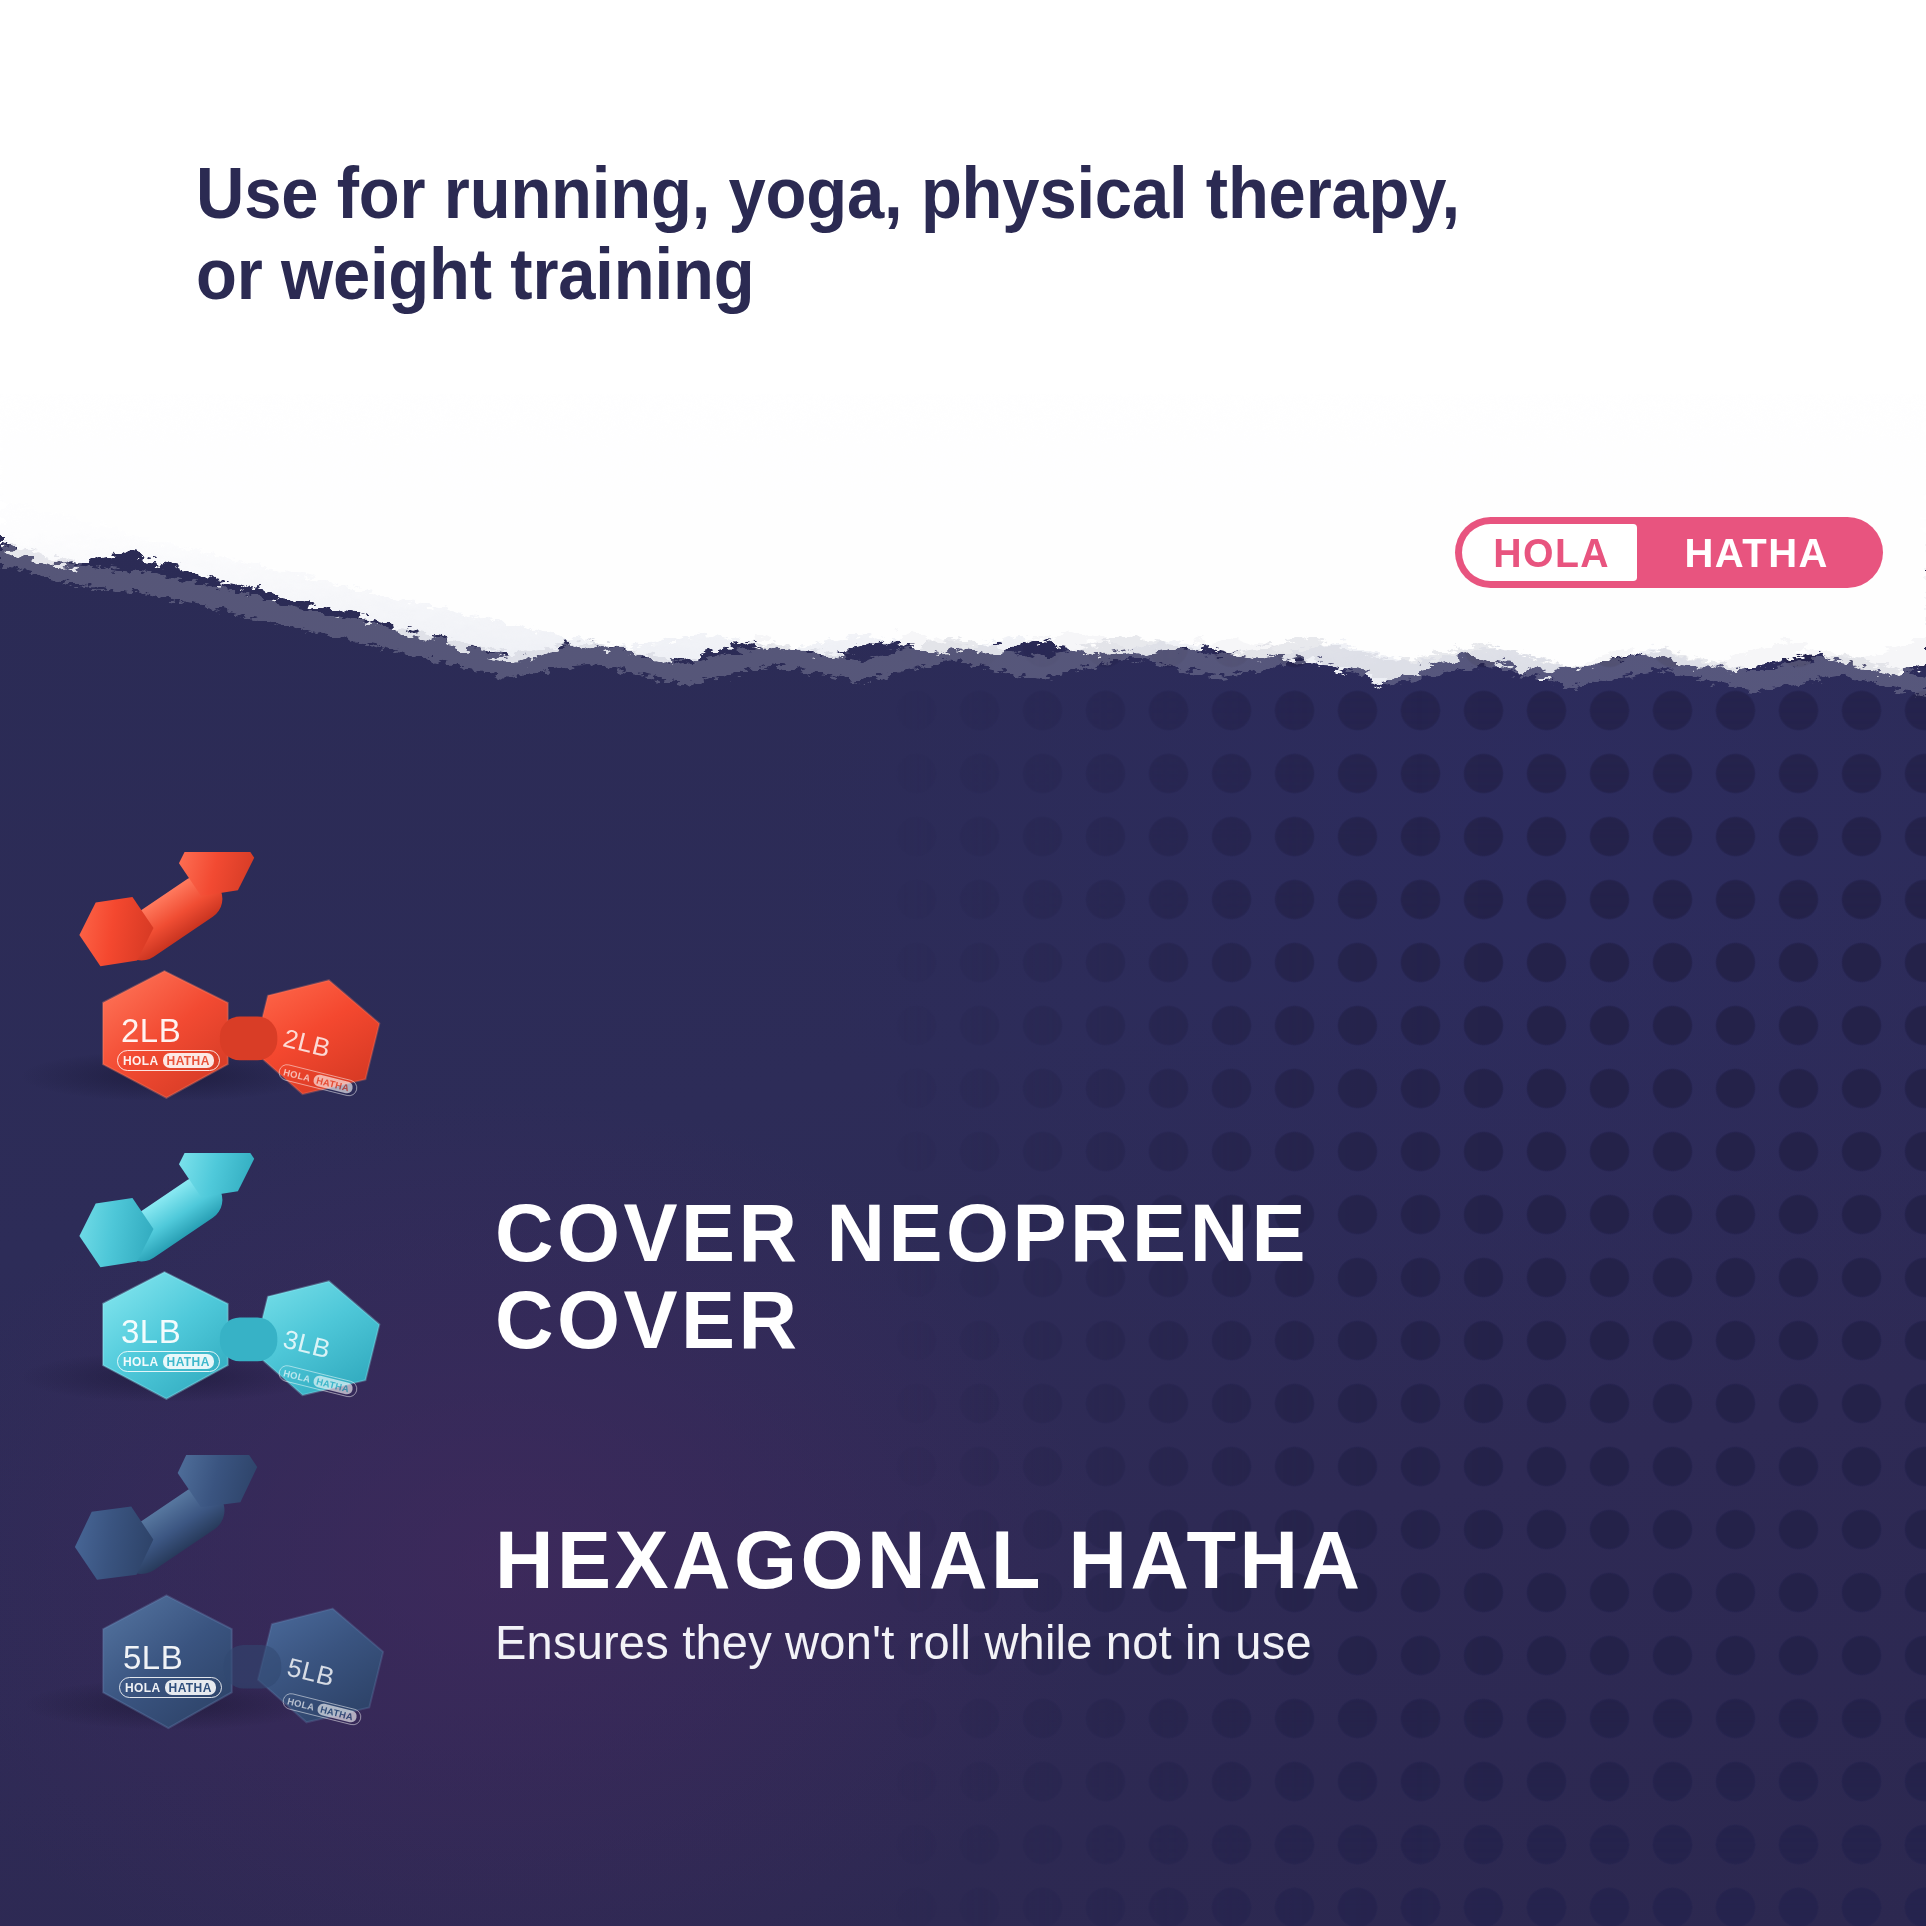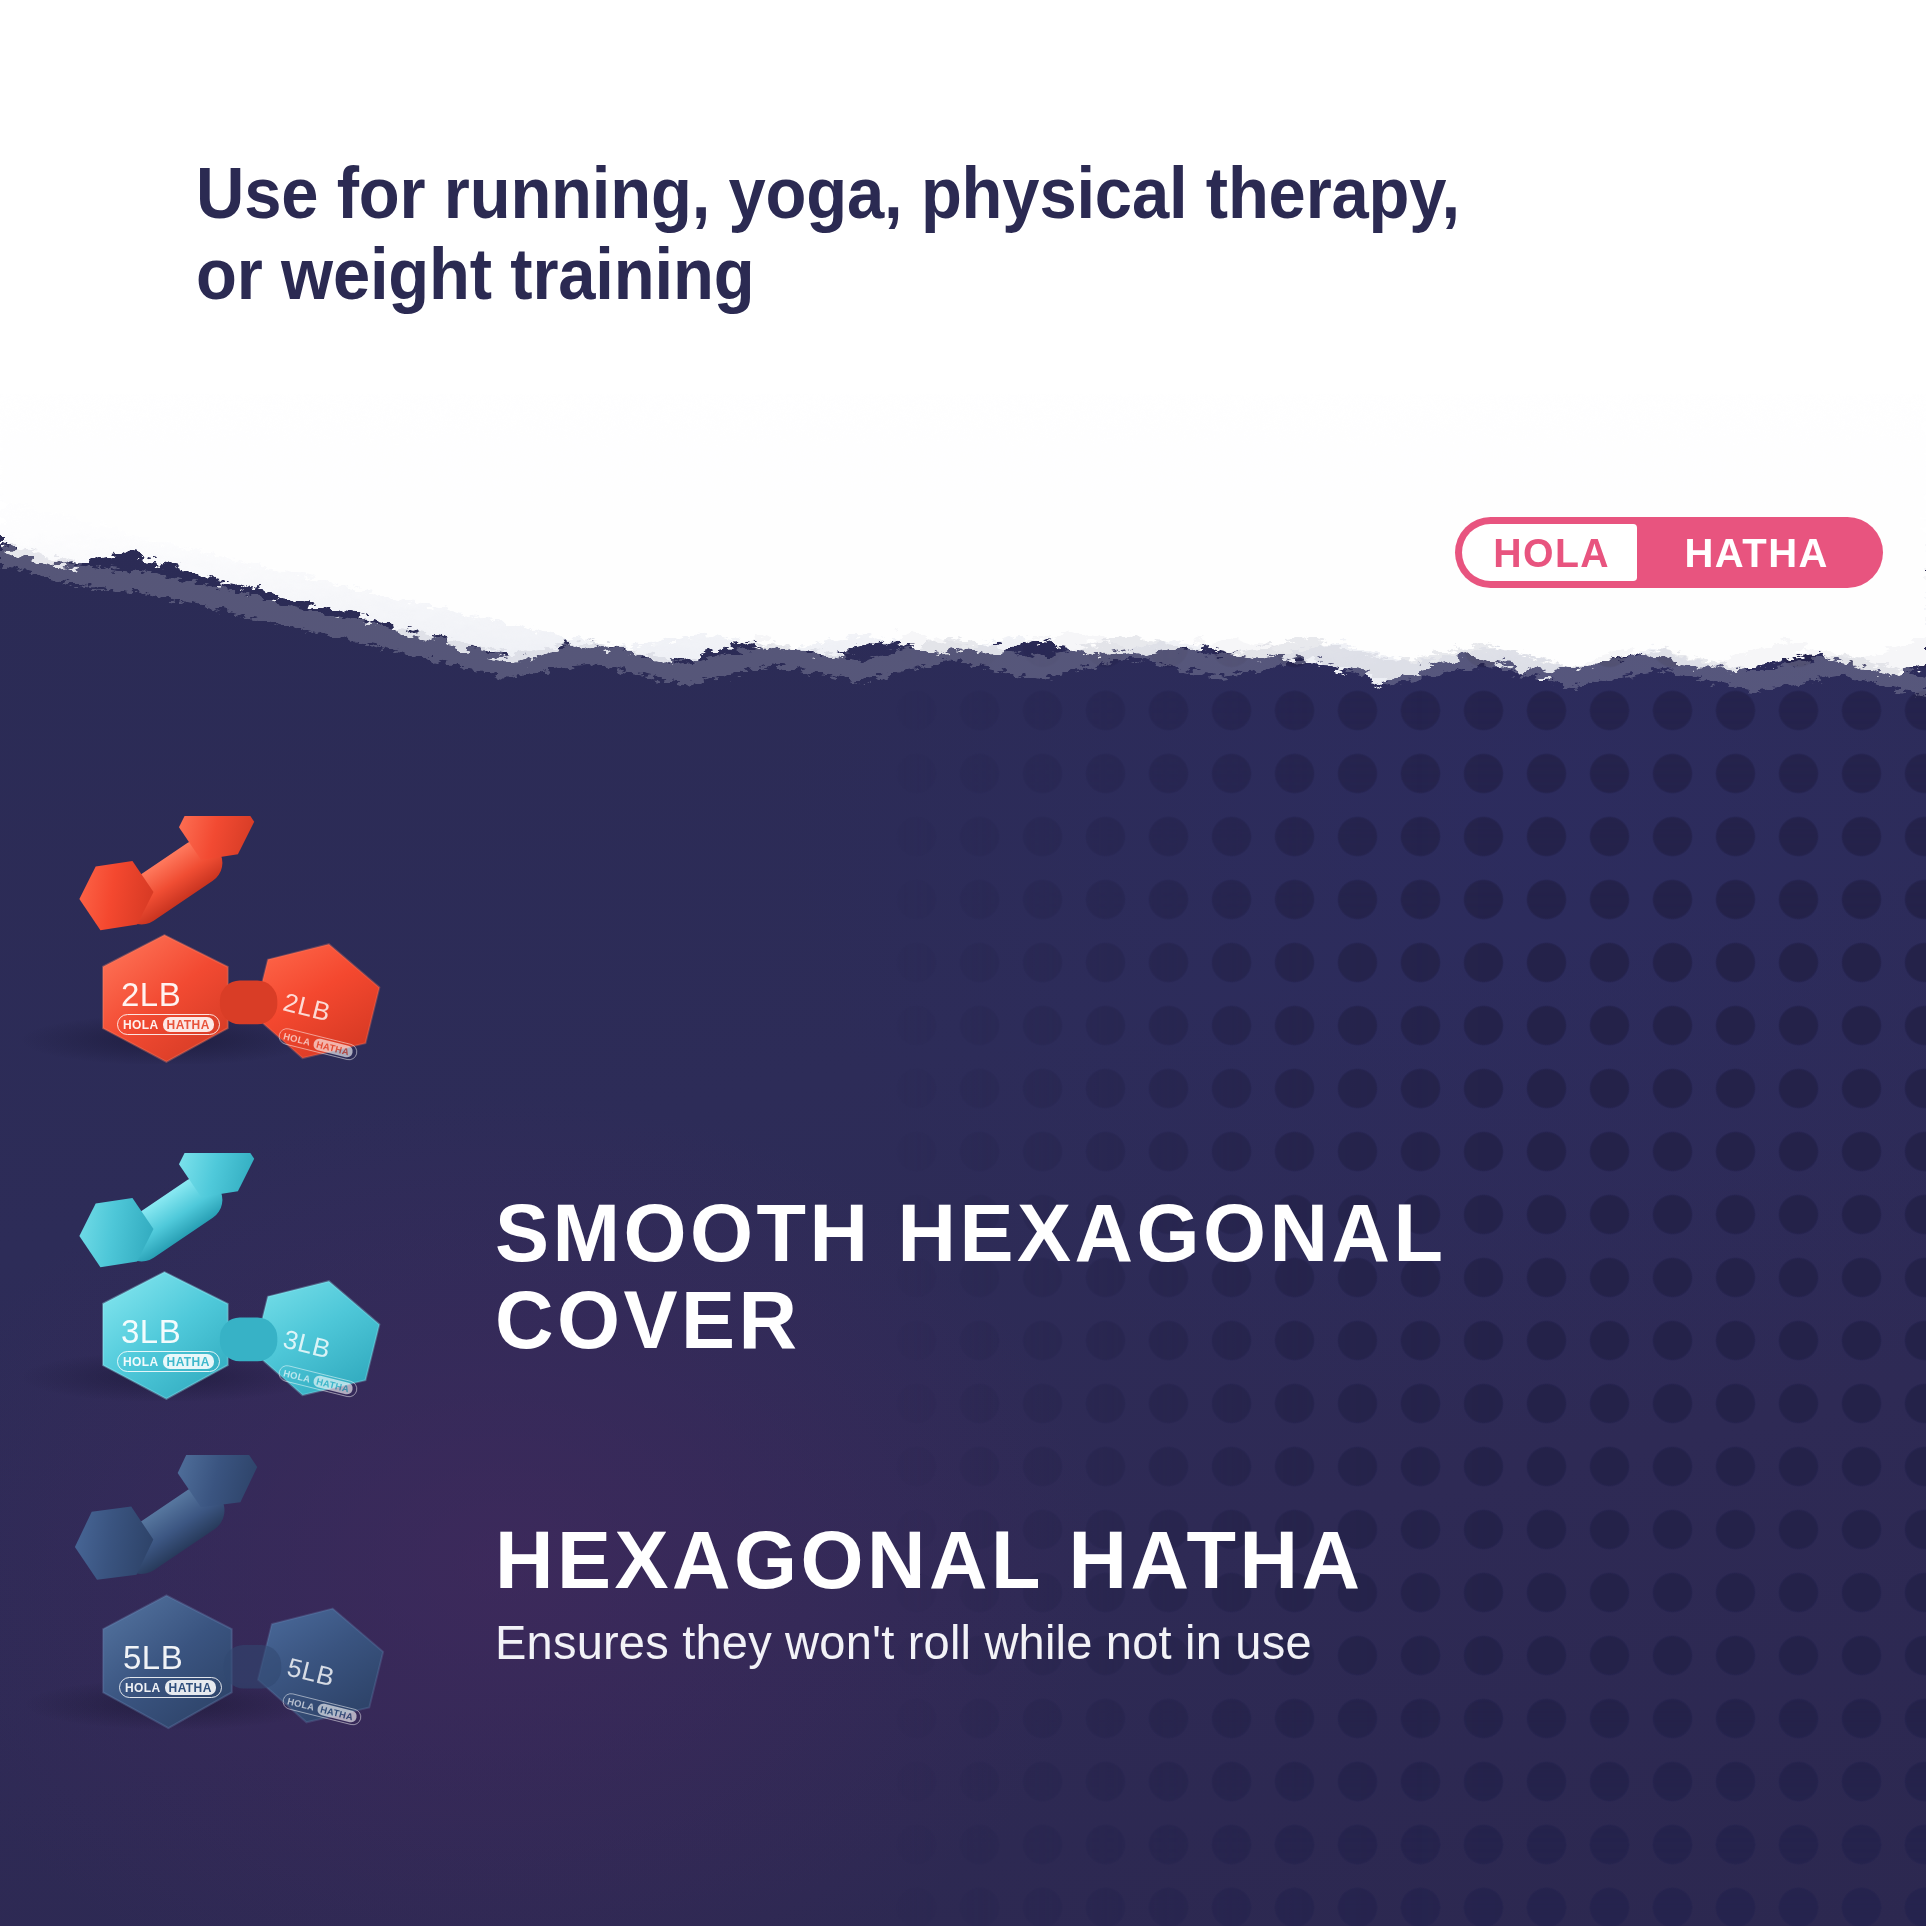--- a/index.html
+++ b/index.html
@@ -120,21 +120,21 @@
   }
 
   
   .feature-row {
     position:absolute;
     left:0;
     width:1927px;
     display:flex;
     align-items:center;
   }
-  #feature-0 { top:816px;  height:248px; }
+  #feature-0 { top:852px;  height:248px; }
   #feature-1 { top:1153px; height:248px; }
   #feature-2 { top:1455px; height:277px; }
 
   .feature-art {
     position:relative;
     width:416px;
     height:100%;
     flex:0 0 416px;
   }
 
@@ -384,21 +384,21 @@
         <span>HOLA</span>
         <span class="mb-r">HATHA</span>
       </div>
       <div class="hexface-label lbl-side" style="left:283px; top:176px; transform:rotate(14deg);">3LB</div>
       <div class="mini-badge mb-teal small" style="left:279px; top:208px; transform:rotate(14deg) scale(0.78);">
         <span>HOLA</span>
         <span class="mb-r">HATHA</span>
       </div>
     </div>
     <div class="feature-text">
-      <div class="feature-title">SMOOTH HEXAGONAL
+      <div class="feature-title">COVER NEOPRENE
 COVER</div>
     </div>
   </div>
 
   <div class="feature-row" id="feature-2">
     <div class="feature-art">
       <div class="db-wrap">
         <svg viewBox="0 0 420 280" xmlns="http://www.w3.org/2000/svg">
           <defs>
             <linearGradient id="navA" x1="0" y1="0" x2="1" y2="1">

